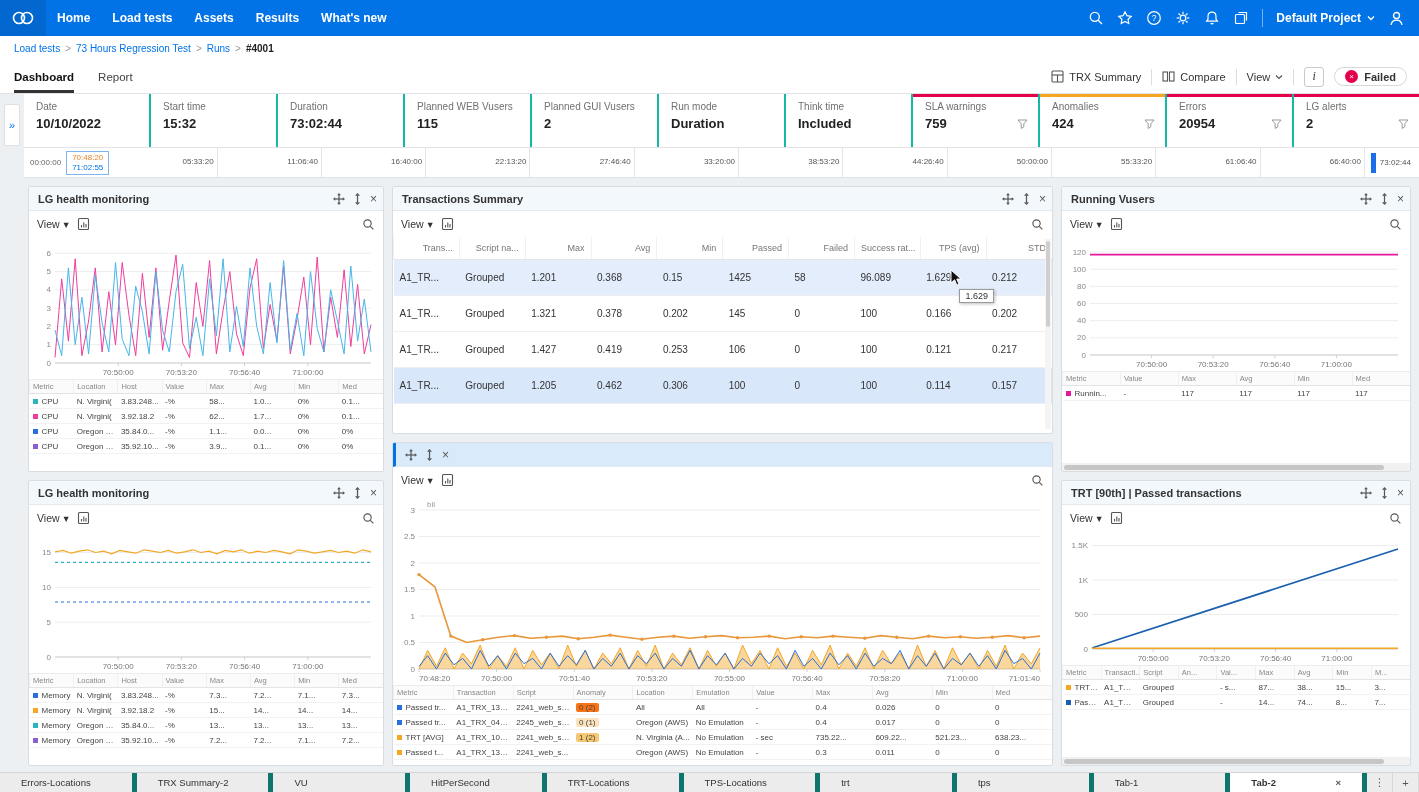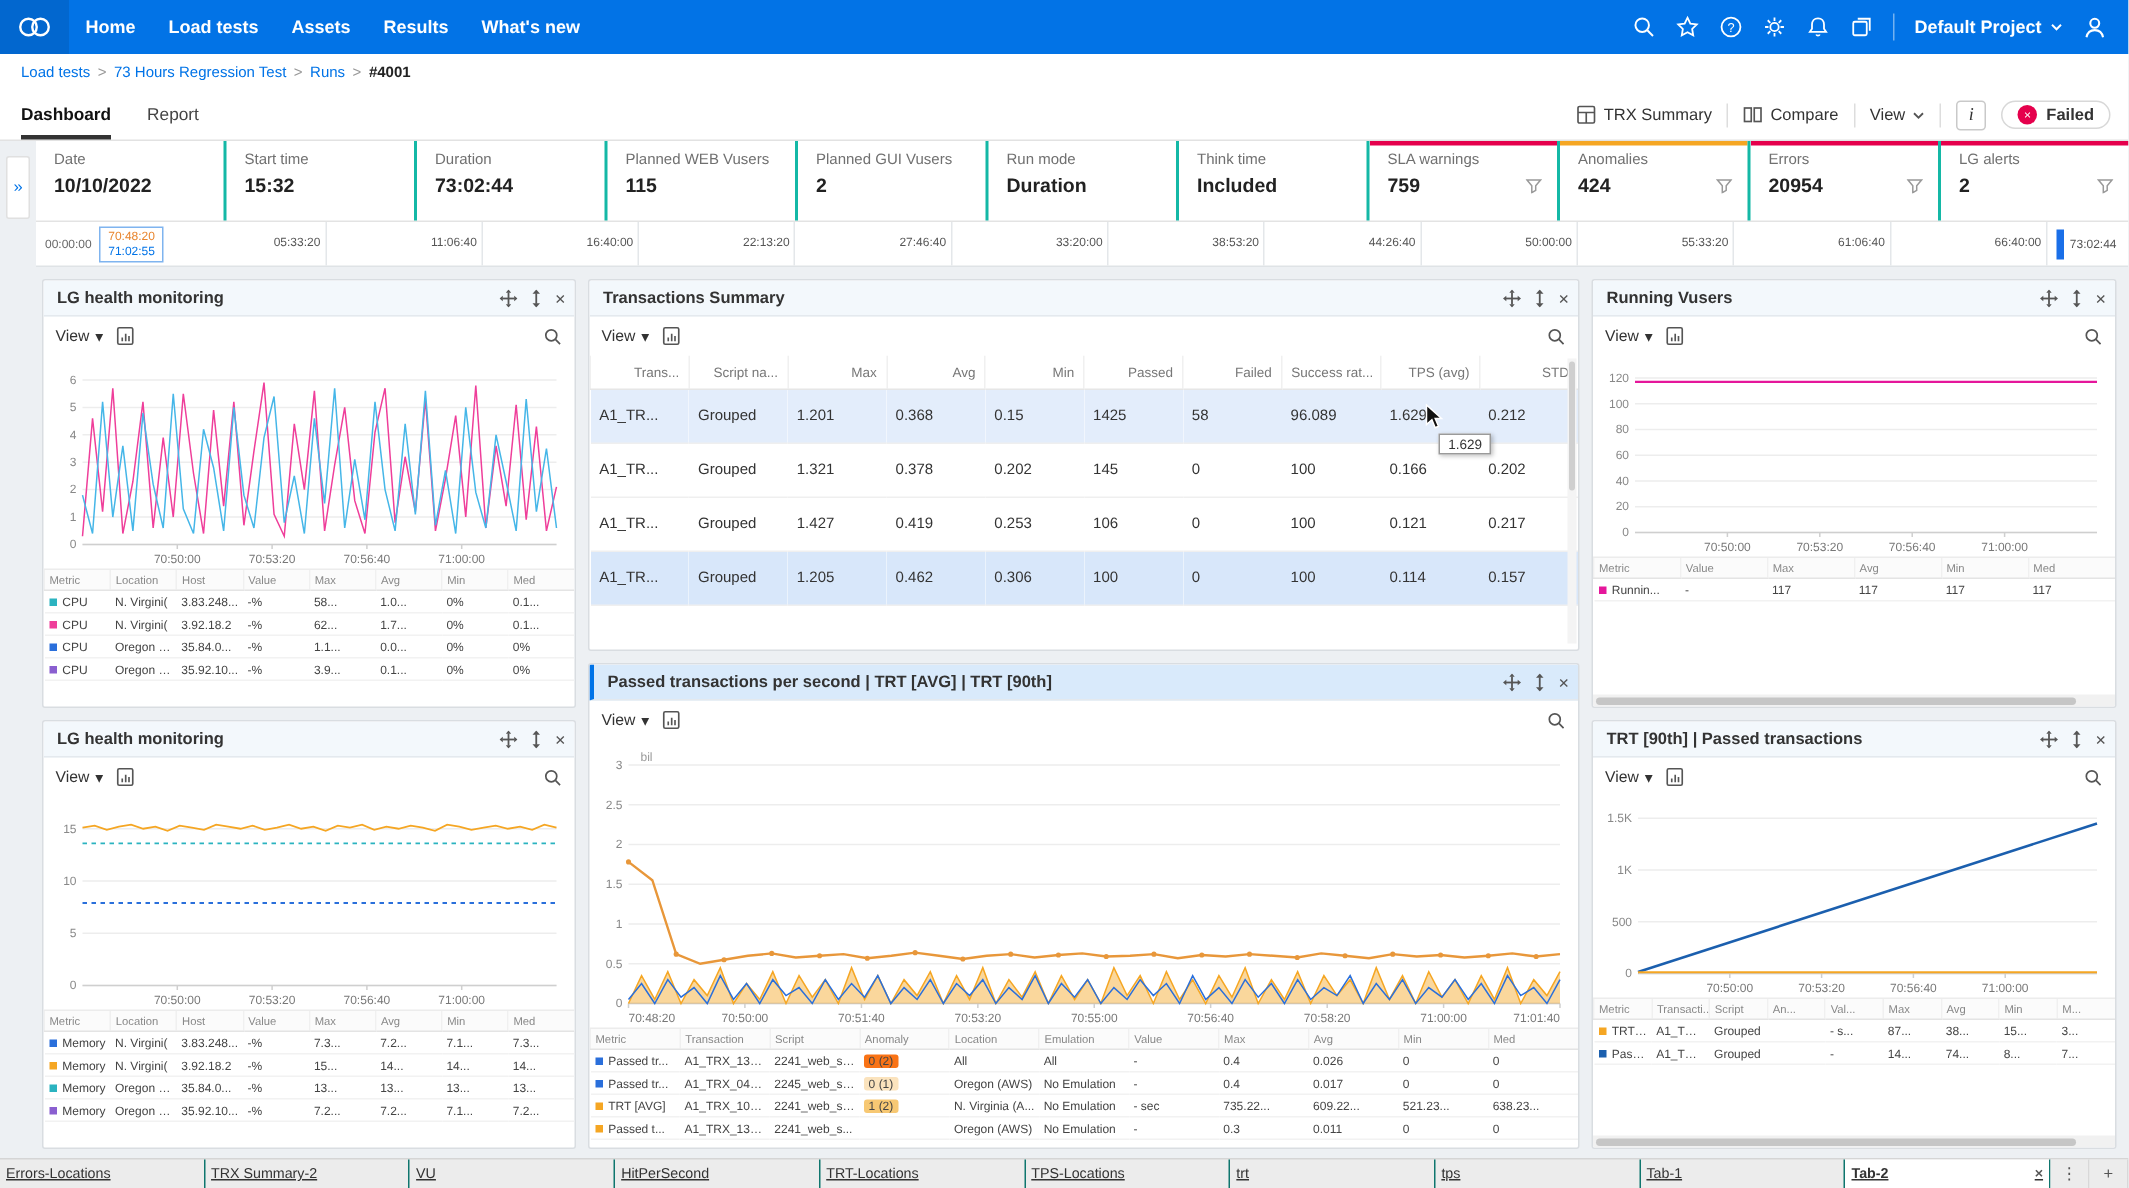--- a/index.html
+++ b/index.html
@@ -99,21 +99,21 @@
   .vscroll { position:absolute; right:1px; top:52px; bottom:4px; width:6px; background:#f4f4f4; }
   .vscroll-thumb { position:absolute; top:2px; left:1px; width:4px; height:45%; background:#cfcfcf; border-radius:2px; cursor:grab; }
   .hscroll { height:8px; background:#f1f1f1; position:relative; flex:0 0 auto; }
   .hscroll-thumb { position:absolute; top:1.5px; left:2px; height:5px; width:92%; background:#c6c6c6; border-radius:3px; cursor:grab; }
 
   .trx-tooltip { position:absolute; top:102px; right:58px; background:#fff; border:1px solid #9a9a9a; box-shadow:1px 1px 3px rgba(0,0,0,.25); font-size:9px; color:#333; padding:1px 5px; z-index:5; }
   .cursor-svg { position:absolute; top:82px; right:88px; z-index:6; }
 
   
   .foottabs { height:20px; flex:0 0 auto; background:#ececec; border-top:1px solid #d5d5d5; display:flex; align-items:stretch; font-size:9.5px; }
-  .ftab { flex:1; display:flex; align-items:center; padding:0 4px; border-right:1px solid #0f766e; color:#333; cursor:pointer; white-space:nowrap; overflow:hidden; min-width:0;text-decoration:underline; }
+  .ftab { flex:1; display:flex; align-items:center; padding:0 21px; border-right:5px solid #0f766e; color:#333; cursor:pointer; white-space:nowrap; overflow:hidden; min-width:0; }
   .ftab.active { background:#fff; font-weight:700; justify-content:space-between; }
   .ftab .close-x { color:#555; margin-left:8px; cursor:pointer; }
   .fctl { width:26px; display:flex; align-items:center; justify-content:center; border-right:1px solid #d8d8d8; color:#555; cursor:pointer; background:#ececec; border-top:none; border-bottom:none; border-left:none; font-size:11px; font-family:inherit; }
 </style>
 </head>
 <body>
 
 <div class="app">
 
   <header class="nav">
@@ -712,21 +712,20 @@
               <div class="vscroll-thumb"></div>
             </div>
           <svg class="cursor-svg" width="14" height="18" viewBox="0 0 14 18">
               <polygon points="1,1 1,14 4.6,10.8 6.8,16.2 9,15.2 6.8,10 11,10" fill="#111" stroke="#fff" stroke-width="1"></polygon>
             </svg>
           <div class="trx-tooltip">1.629</div>
         </section>
 
         <section class="panel panel-passed">
           <div class="panel-head hl">
-            <span class="panel-title">Passed transactions per second | TRT [AVG] | TRT [90th]</span>
             <span class="panel-icons">
               <button class="icon-btn">
                   <svg width="12" height="12" viewBox="0 0 12 12" fill="#555">
                     <polygon points="6,0 7.8,2.2 4.2,2.2"></polygon>
                     <polygon points="6,12 7.8,9.8 4.2,9.8"></polygon>
                     <polygon points="0,6 2.2,4.2 2.2,7.8"></polygon>
                     <polygon points="12,6 9.8,4.2 9.8,7.8"></polygon>
                     <rect x="5.4" y="2" width="1.2" height="8"></rect>
                     <rect x="2" y="5.4" width="8" height="1.2"></rect>
                   </svg>

